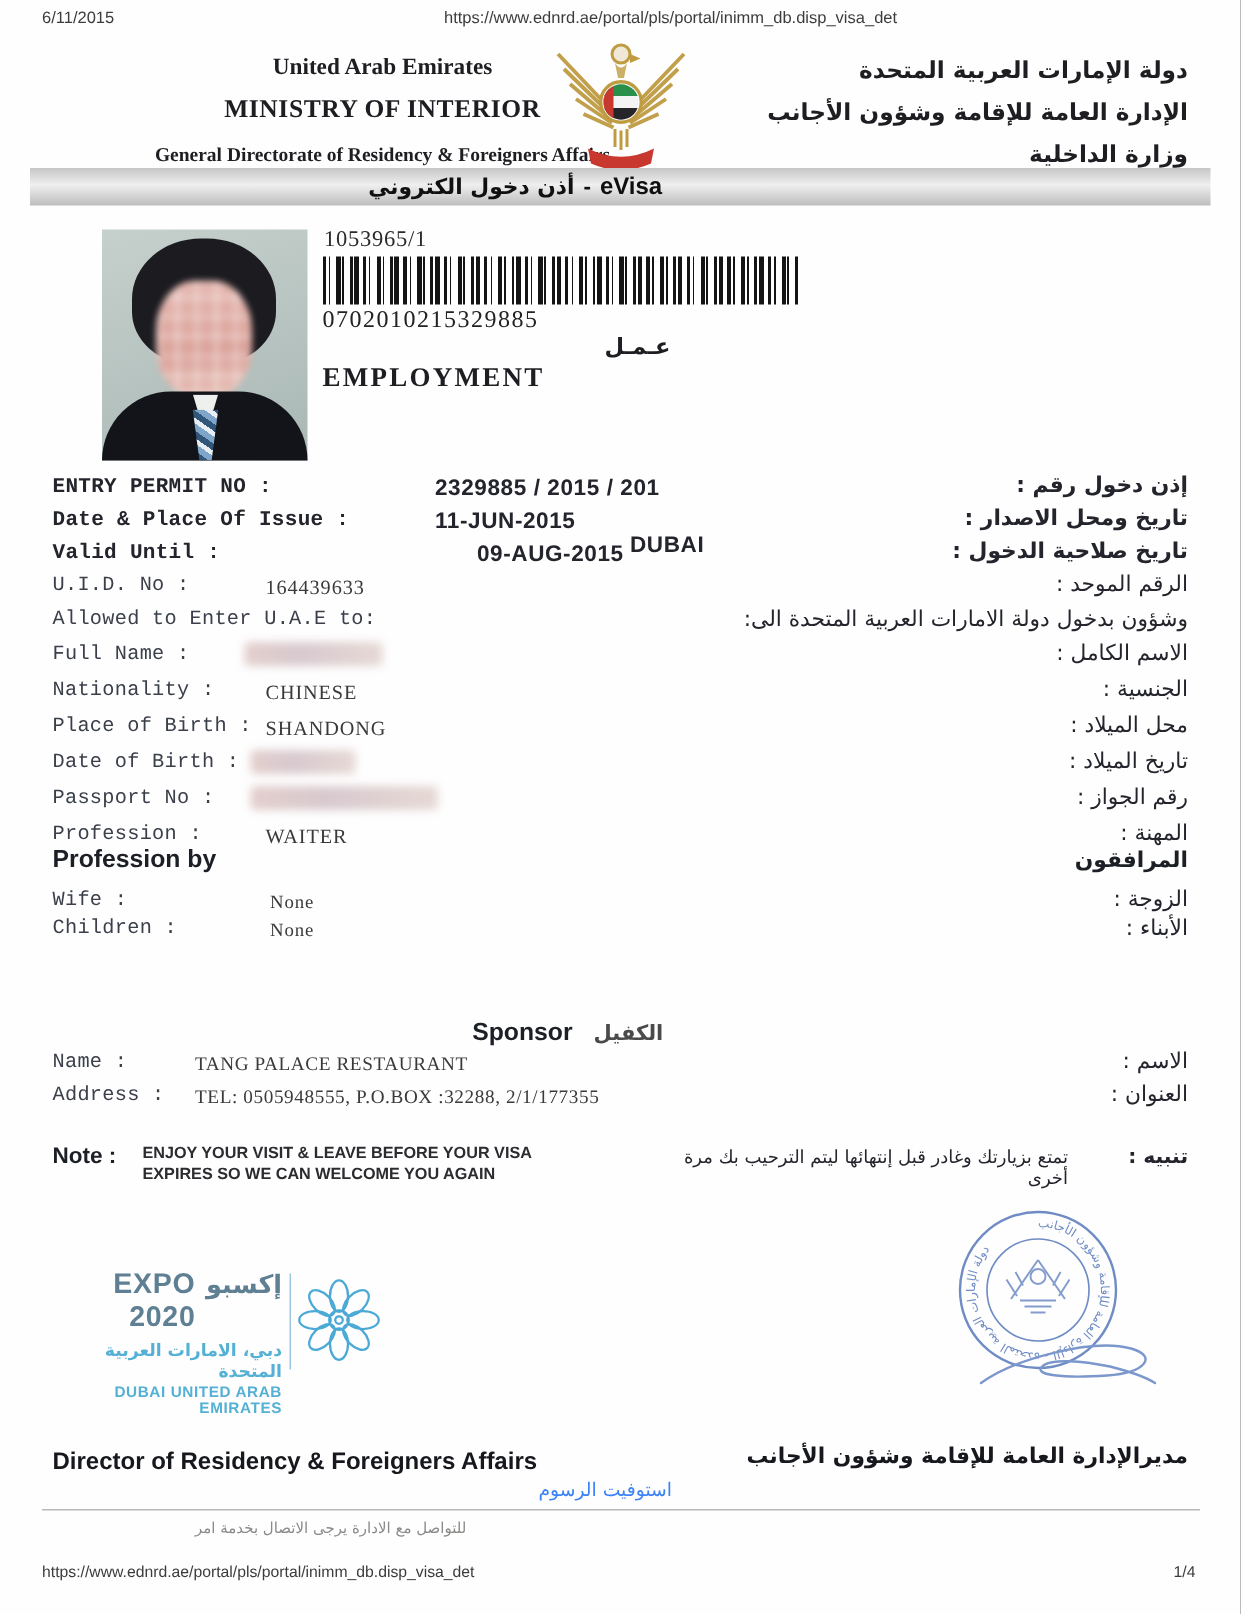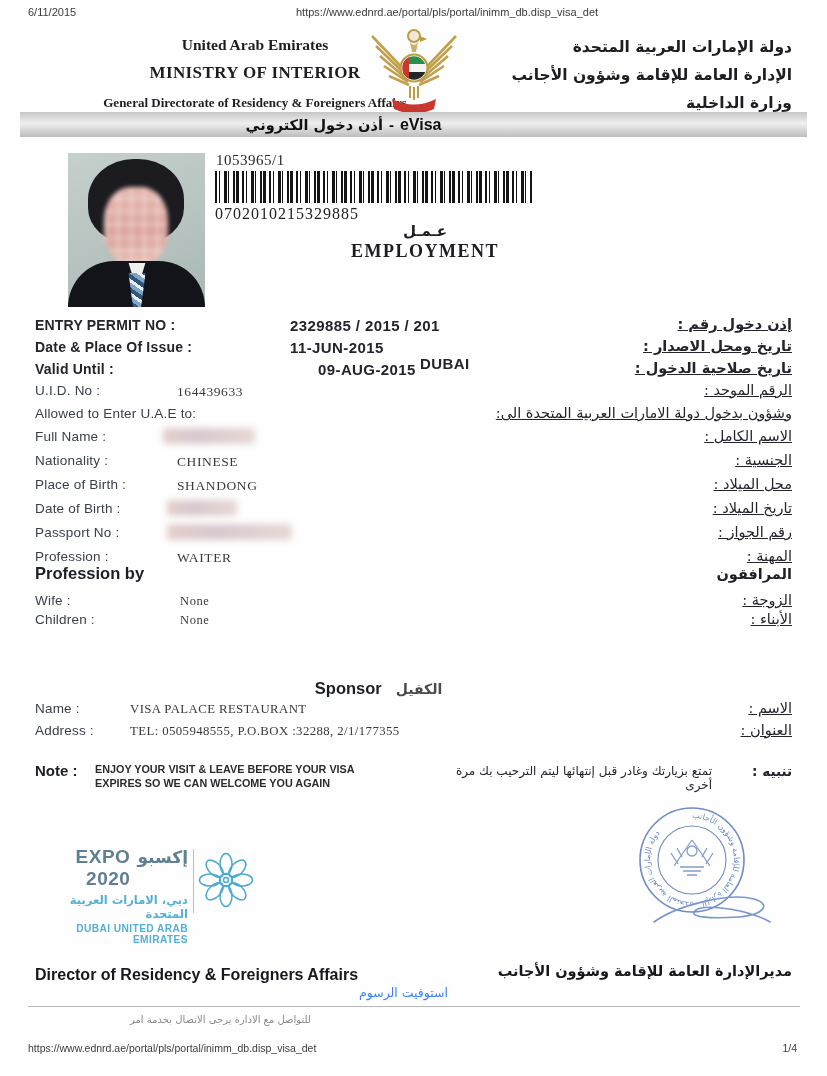--- a/index.html
+++ b/index.html
@@ -62,31 +62,31 @@
   .barcode{
     left:215px;top:171px;width:318px;height:32px;
     background:repeating-linear-gradient(90deg,
       #141414 0 2px,#fff 2px 4px,#141414 4px 5px,#fff 5px 9px,
       #141414 9px 12px,#fff 12px 13px,#141414 13px 14px,#fff 14px 18px,
       #141414 18px 20px,#fff 20px 21px,#141414 21px 24px,#fff 24px 27px);
   }
   .barcode-num{left:215px;top:205px;font-size:16px;letter-spacing:1px;color:#222;}
 
   .type-ar{left:215px;top:222px;width:420px;text-align:center;font-weight:bold;font-size:15px;color:#1d1d22;}
-  .type-en{left:215px;top:241px;width:420px;text-align:center;font-family:"Liberation Serif",serif;font-weight:bold;font-size:18px;letter-spacing:1.5px;color:#1d1d22;}
+  .type-en{left:215px;top:241px;width:420px;text-align:left;font-family:"Liberation Serif",serif;font-weight:bold;font-size:18px;letter-spacing:1.5px;color:#1d1d22;}
 
   
   .frow{position:absolute;left:35px;width:757px;height:20px;}
-  .frow .lbl{position:absolute;left:0;top:0;font-size:13.5px;color:#3a3f4a;letter-spacing:.2px;}
+  .frow .lbl{position:absolute;left:0;top:0;font-size:13.5px;color:#3a3f4a;letter-spacing:.2px;font-family:Liberation Mono, monospace;}
   .frow .lbl.b{font-weight:bold;font-size:14px;color:#23242c;}
   .frow .val-bold{position:absolute;left:255px;top:0;font-weight:bold;font-size:15px;color:#23242c;letter-spacing:.4px;}
   .frow .val-bold.c{left:283px;}
   .frow .val2{position:absolute;left:385px;top:0;font-weight:bold;font-size:15px;color:#23242c;letter-spacing:.4px;margin-top:16px;}
   .frow .val-serif{position:absolute;left:142px;top:1px;font-family:"Liberation Serif",serif;font-size:13.5px;color:#3a3a3a;letter-spacing:.6px;}
-  .frow .ar{position:absolute;right:0;top:-1px;direction:rtl;font-size:14.5px;color:#23242c;font-family:"DejaVu Sans",sans-serif;text-decoration:underline;}
+  .frow .ar{position:absolute;right:0;top:-1px;direction:rtl;font-size:14.5px;color:#23242c;font-family:"DejaVu Sans",sans-serif;}
   .frow .ar.b{font-weight:bold;}
   .redact{position:absolute;top:-1px;height:16px;border-radius:3px;
     background:linear-gradient(90deg,#e3cfcc,#d8c9cf 40%,#e6d9d4);filter:blur(3px);}
 
   .sec-title{position:absolute;left:35px;font-weight:bold;font-size:16.5px;color:#1d1f26;}
   .sec-title-ar{position:absolute;right:35px;direction:rtl;font-weight:bold;font-size:14.5px;color:#1d1f26;font-family:"DejaVu Sans",sans-serif;}
 
   .sponsor-head{left:0;top:679px;width:827px;display:flex;justify-content:center;align-items:center;gap:14px;padding-right:70px;box-sizing:border-box;}
   .sponsor-head .en{font-weight:bold;font-size:16.5px;color:#1d1f26;}
   .sponsor-head .arx{direction:rtl;font-size:14px;font-weight:bold;color:#4a4a4a;font-family:"DejaVu Sans",sans-serif;}
@@ -258,21 +258,21 @@
     <span class="val-serif" style="left:145px;font-size:12.5px">None</span>
     <span class="ar">الأبناء :</span>
   </div>
 
   <div class="abs sponsor-head">
     <span class="en">Sponsor</span>
     <span class="arx">الكفيل</span>
   </div>
   <div class="frow" style="top:701px">
     <span class="lbl">Name :</span>
-    <span class="val-serif sp">VISA PALACE RESTAURANT</span>
+    <span class="val-serif sp">TANG PALACE RESTAURANT</span>
     <span class="ar">الاسم :</span>
   </div>
   <div class="frow" style="top:723px">
     <span class="lbl">Address :</span>
     <span class="val-serif sp">TEL: 0505948555, P.O.BOX :32288, 2/1/177355</span>
     <span class="ar">العنوان :</span>
   </div>
 
   <div class="abs note-lbl">Note :</div>
   <div class="abs note-en">ENJOY YOUR VISIT &amp; LEAVE BEFORE YOUR VISA EXPIRES SO WE CAN WELCOME YOU AGAIN</div>

